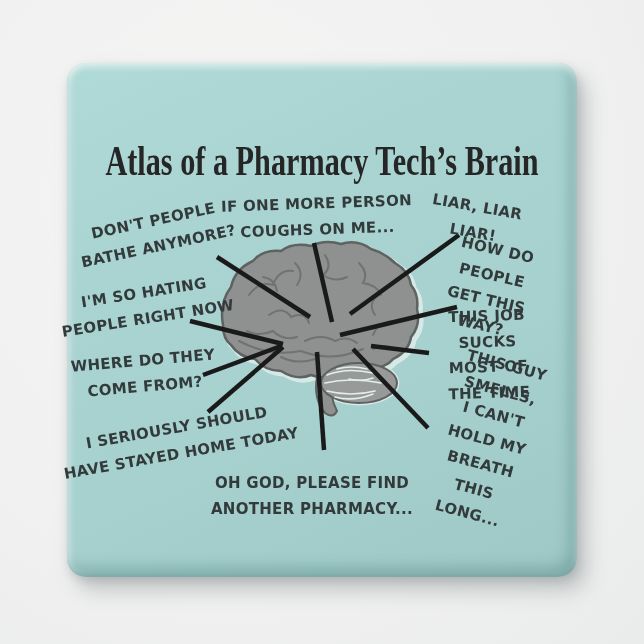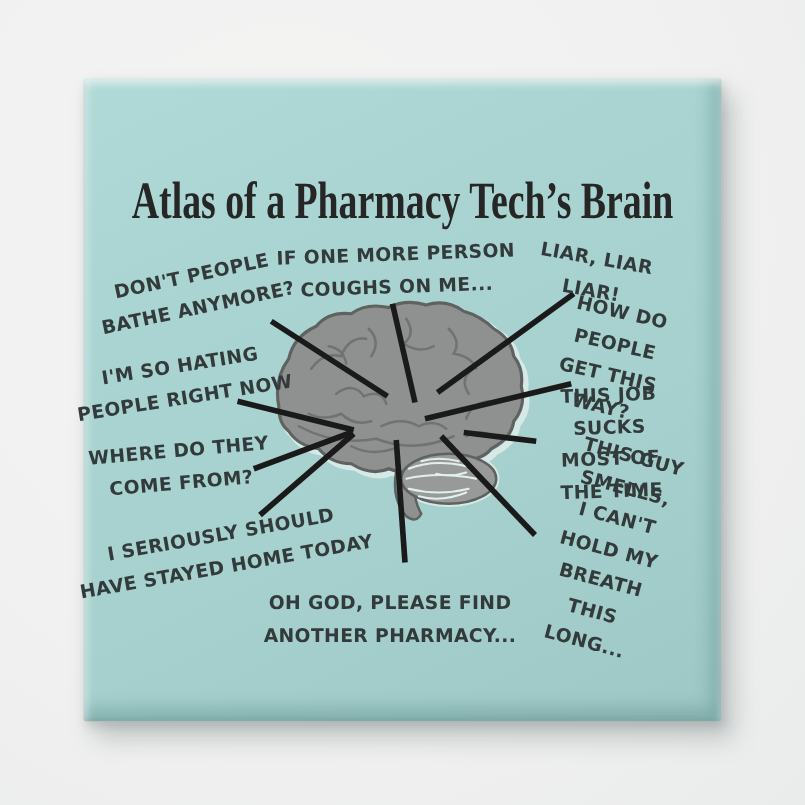--- a/index.html
+++ b/index.html
@@ -7,21 +7,21 @@
     position:relative;
     width:644px;height:644px;
     background:radial-gradient(ellipse at 35% 30%, #f4f4f3 0%, #f0f1f0 55%, #eaebeb 100%);
     overflow:hidden;
     font-family:"DejaVu Sans", sans-serif;
   }
   .magnet{
     position:absolute;
     left:67px;top:63px;
     width:510px;height:514px;
-    border-radius:2px;
+    border-radius:19px;
     background:linear-gradient(155deg,#b0dad7 0%,#a9d4d1 30%,#a6d1ce 60%,#9ec8c5 100%);
     box-shadow:
       inset 0 4px 7px rgba(255,255,255,0.55),
       inset 4px 0 7px rgba(255,255,255,0.28),
       inset -8px -10px 14px rgba(25,80,78,0.24),
       inset 0 -2px 3px rgba(20,70,68,0.25),
       9px 13px 20px rgba(125,135,135,0.40),
       2px 4px 8px rgba(125,135,135,0.28);
   }
   .magnet-title{

